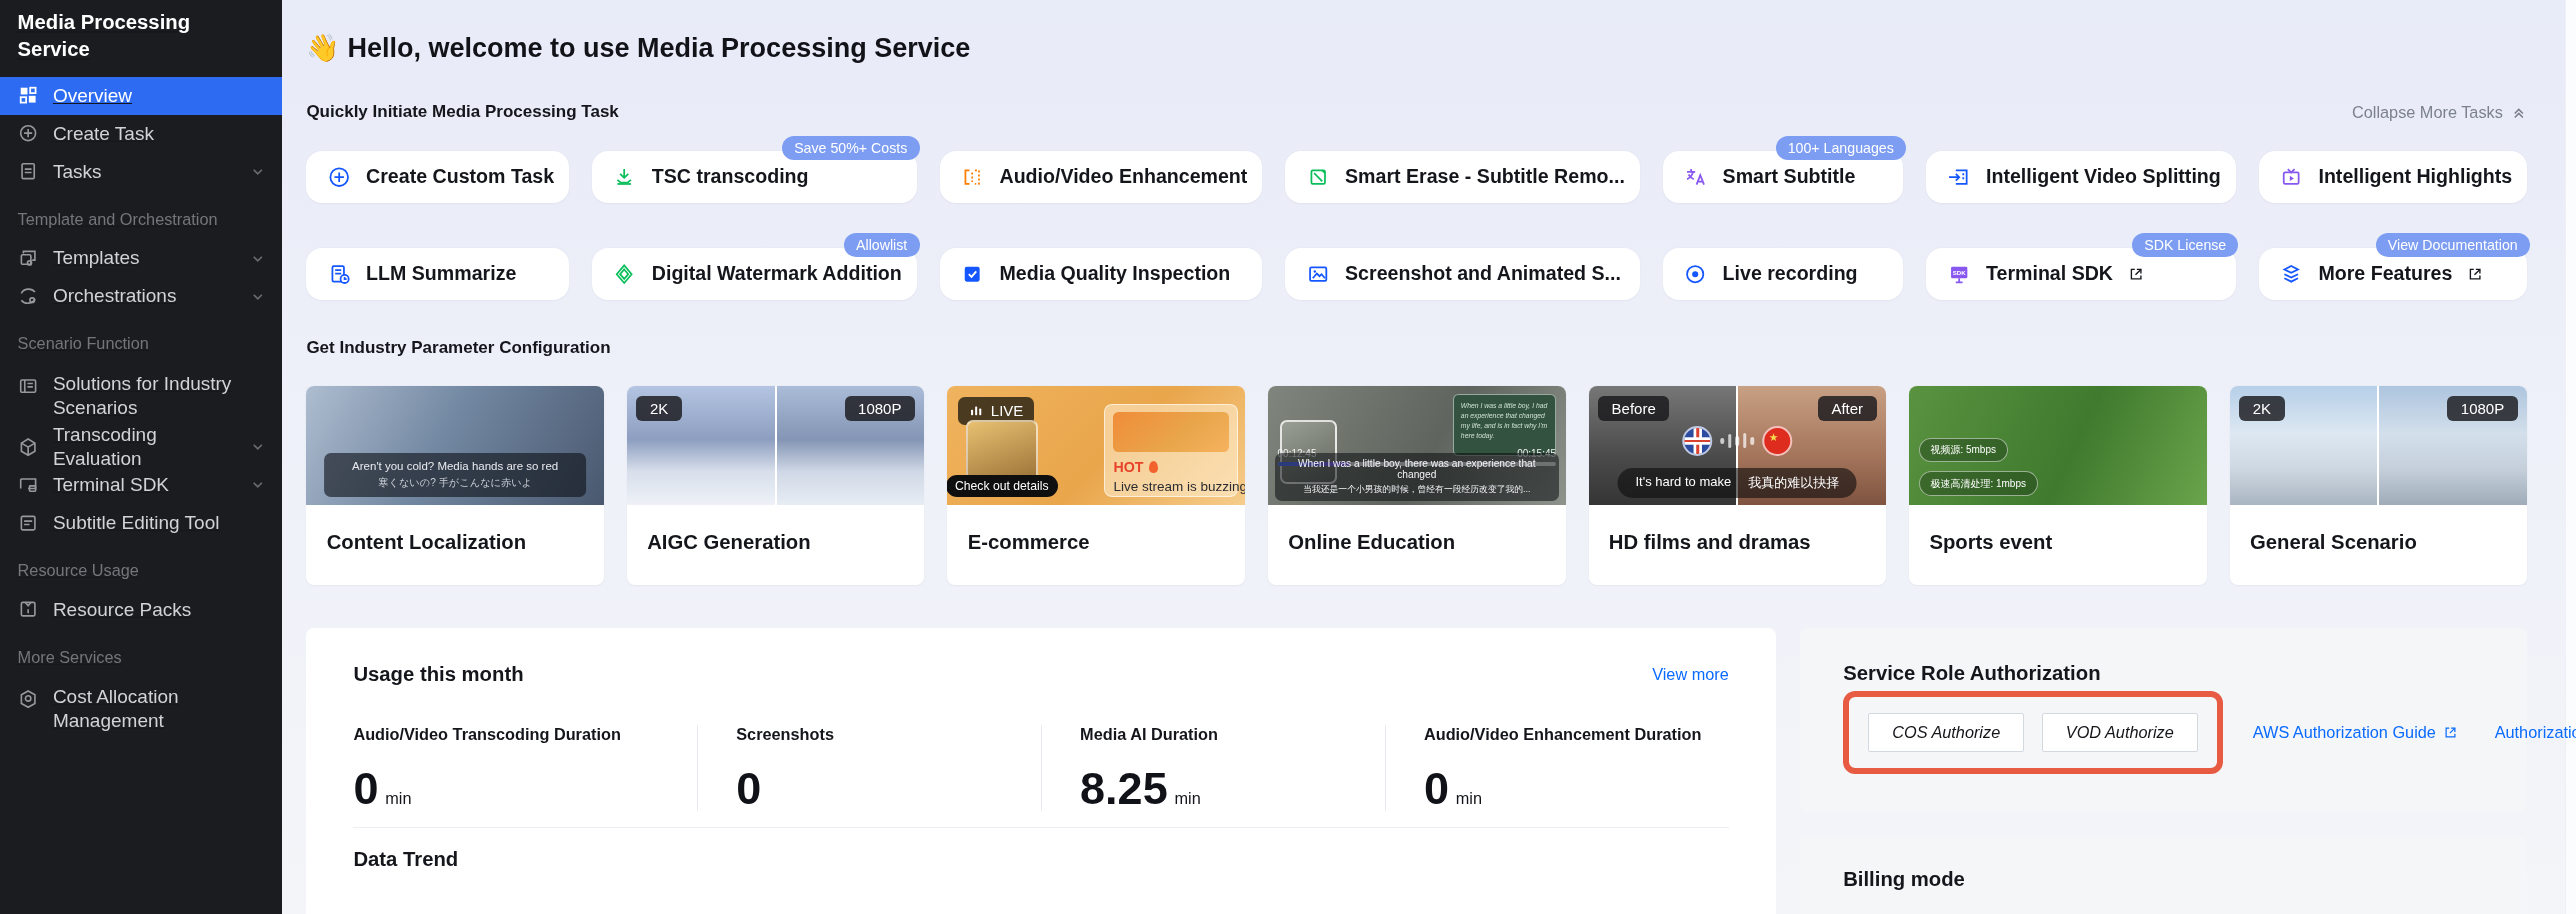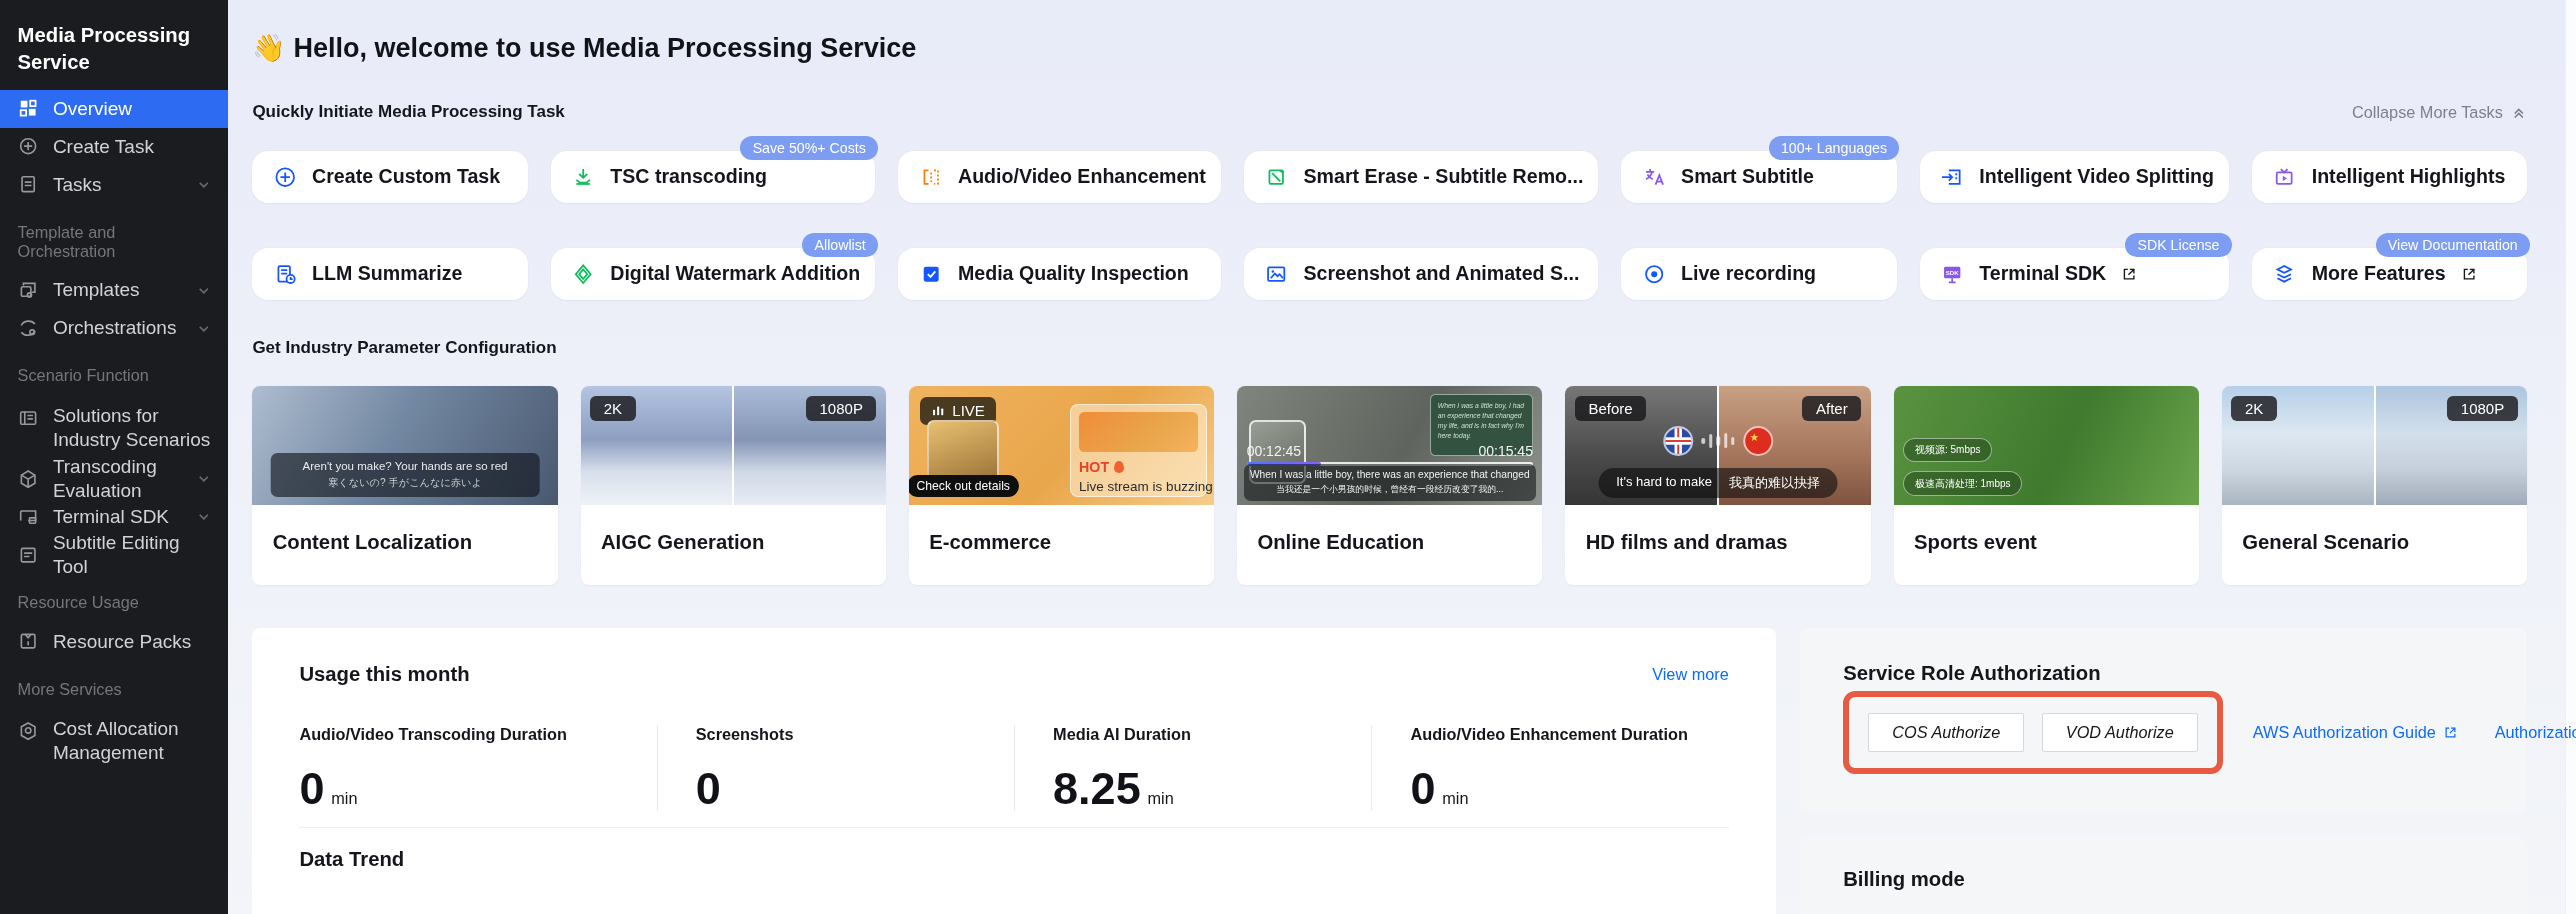--- a/index.html
+++ b/index.html
@@ -3,21 +3,21 @@
 <meta charset="utf-8">
 <style>
   * { box-sizing: border-box; }
   html,body { margin:0; padding:0; }
   body {
     width:2576px; height:914px; overflow:hidden; display:flex;
     font-family:"Liberation Sans","DejaVu Sans",sans-serif; color:#15171d;
     background:#f2f4f9;
   }
   
-  .sidebar { width:228px; flex:none; background:#1b1c20; display:flex; flex-direction:column; padding-top:22px; }
+  .sidebar { width:282px; flex:none; background:#1b1c20; display:flex; flex-direction:column; padding-top:9px;text-decoration:underline; }
   .sb-title { font-size:20.3px; font-weight:700; color:#ffffff; padding:0 17.6px; line-height:27px; margin-bottom:13.5px; }
   .sb-item { display:flex; align-items:center; gap:15px; height:38px; padding:0 15px 0 17.6px; font-size:19px; color:#d2d3d6; cursor:pointer; }
   .sb-item.selected { background:#2d6bf2; color:#fff; }
   .sb-ico { width:20.3px; height:20.3px; flex:none; }
   .sb-ico svg { display:block; width:100%; height:100%; }
   .sb-label { flex:1; line-height:1.25; }
   .sb-chev { width:17.6px; height:17.6px; flex:none; opacity:.75; }
   .sb-section { font-size:16.3px; color:#74767c; padding:0 17.6px; margin:19px 0 10.8px; }
   .sb-item.two-line { height:auto; padding-top:8.1px; padding-bottom:8.1px; align-items:flex-start; }
   .sb-item.two-line .sb-ico { margin-top:3.4px; }
@@ -60,21 +60,21 @@
   .ec-prod { width:72px; height:64px; border-radius:6.8px; background:linear-gradient(160deg,#e8c071,#9a7136); border:2px solid rgba(255,255,255,.55); }
   .ec-pill { margin-top:-9.5px; background:#0f0f10; color:#fff; font-size:12.2px; padding:4.1px 9.5px; border-radius:677px; white-space:nowrap; }
   .ec-panel { position:absolute; right:6.8px; top:17.6px; bottom:8.1px; width:45%; background:rgba(255,240,214,.55); border:1.4px solid rgba(255,255,255,.6); border-radius:8.1px; padding:6.8px 8.1px; }
   .ec-ph { height:52%; border-radius:5.4px; background:linear-gradient(140deg,#f08c3a,#e9a64b 60%,#f6b25e); }
   .ec-hot { color:#e8432a; font-weight:700; font-size:14.2px; margin-top:6.8px; display:flex; align-items:center; gap:5.4px; }
   .flame { width:9.5px; height:12.2px; background:#f2622e; border-radius:50% 50% 50% 50%/60% 60% 40% 40%; }
   .ec-cap { font-size:13.5px; color:#2a2c31; margin-top:4.1px; white-space:nowrap; }
   .img-oe { background:linear-gradient(120deg,#80857d 0%,#5f655e 55%,#8e948c 100%); }
   .oe-board { position:absolute; right:9.5px; top:8.1px; width:103px; height:62px; background:#33523f; border:1.4px solid rgba(255,255,255,.5); border-radius:5.4px; padding:5.4px 6.8px; color:#cfe3d2; font-size:6.8px; font-style:italic; line-height:1.5; overflow:hidden; }
   .oe-pip { position:absolute; left:12.2px; top:34px; width:57px; height:64px; border-radius:6.8px; border:2px solid rgba(255,255,255,.8); background:linear-gradient(150deg,#9a9f95,#62675e); }
-  .oe-times { position:absolute; left:9.5px; right:9.5px; bottom:46px; display:flex; justify-content:space-between; color:#f2f3f5; font-size:14px; }
+  .oe-times { position:absolute; left:9.5px; right:9.5px; bottom:46px; display:flex; justify-content:space-between; color:#f2f3f5; font-size:10px; }
   .oe-bar { position:absolute; left:9.5px; right:9.5px; bottom:39px; height:4.1px; border-radius:2px; background:rgba(255,255,255,.85); }
   .oe-fill { width:26%; height:100%; border-radius:2px; background:linear-gradient(90deg,#4f74ff,#8a5ff5); }
   .oe-cap { position:absolute; left:6.8px; right:6.8px; bottom:4.1px; background:rgba(10,12,16,.55); border-radius:6.8px; padding:5.4px 4.1px; text-align:center; color:#f2f3f6; }
   .oe-cap .l1 { font-size:10.2px; }
   .oe-cap .l2 { font-size:8.8px; margin-top:3.4px; }
   .half.hd-l { background:linear-gradient(180deg,#777777 0%,#4a4a4a 60%,#353535 100%); }
   .half.hd-r { background:linear-gradient(180deg,#c8a084 0%,#a3745a 60%,#7e5340 100%); }
   .hd-flags { position:absolute; left:50%; top:46%; transform:translate(-50%,-50%); display:flex; align-items:center; gap:8.1px; }
   .wave { display:flex; gap:4.1px; align-items:center; }
   .wbar { width:3.4px; border-radius:2px; background:rgba(255,255,255,.7); }
@@ -441,21 +441,21 @@
 
   <div class="sec-row">
     <div class="sec-title">Get Industry Parameter Configuration</div>
   </div>
 
   <div class="grid7 ind-grid">
 
     <div class="icard">
       <div class="iimg img-cl">
         <div class="cl-cap">
-          <div class="l1">Aren't you make? Your hands are so red</div>
+          <div class="l1">Aren't you cold? Media hands are so red</div>
           <div class="l2">寒くないの? 手がこんなに赤いよ</div>
         </div>
       </div>
       <div class="ititle">Content Localization</div>
     </div>
 
     <div class="icard">
       <div class="iimg">
         <div class="halves">
             <div class="half aigc-l"></div>

